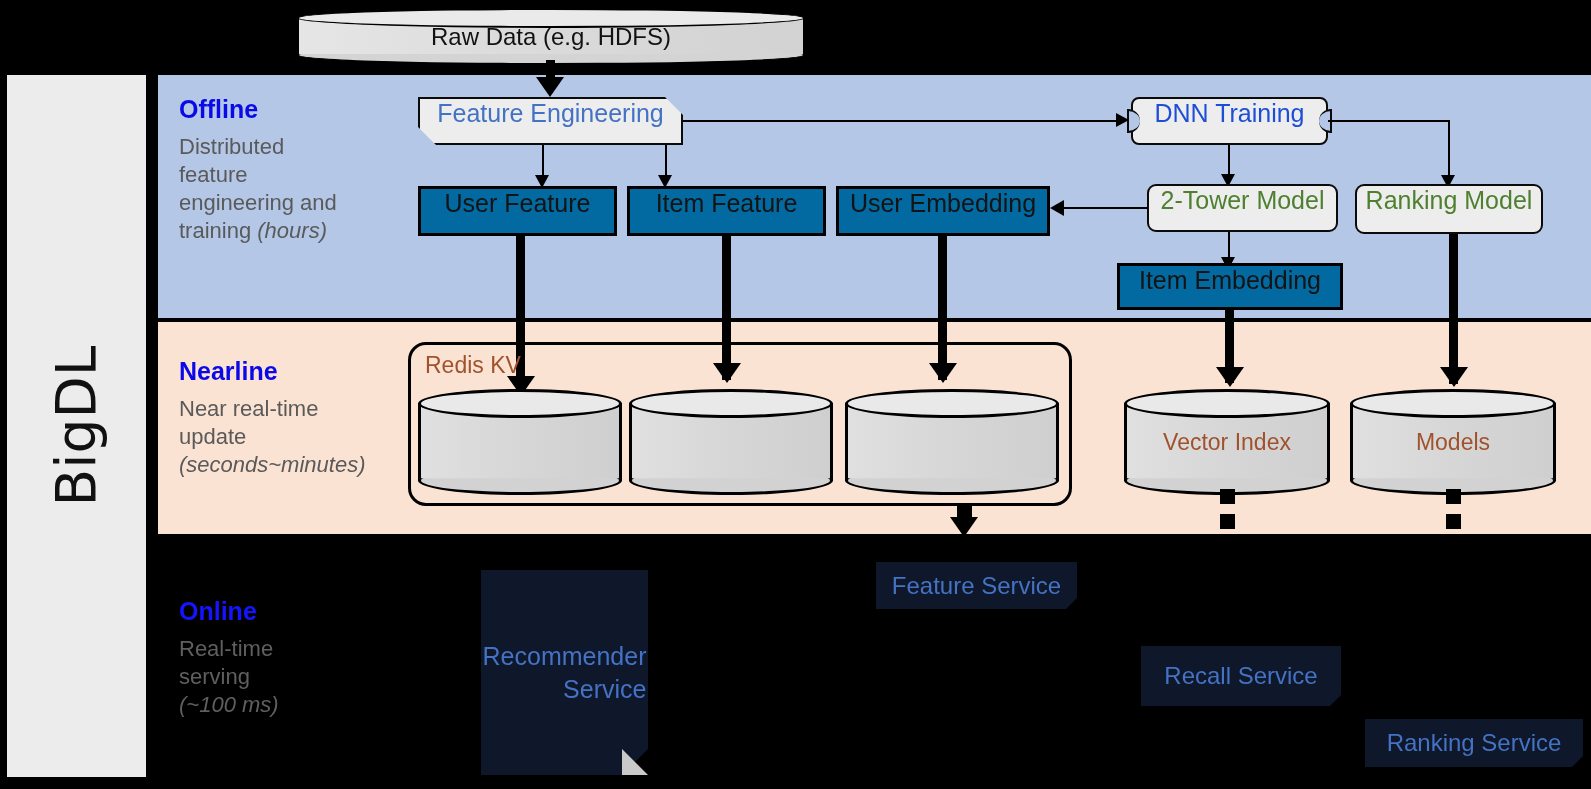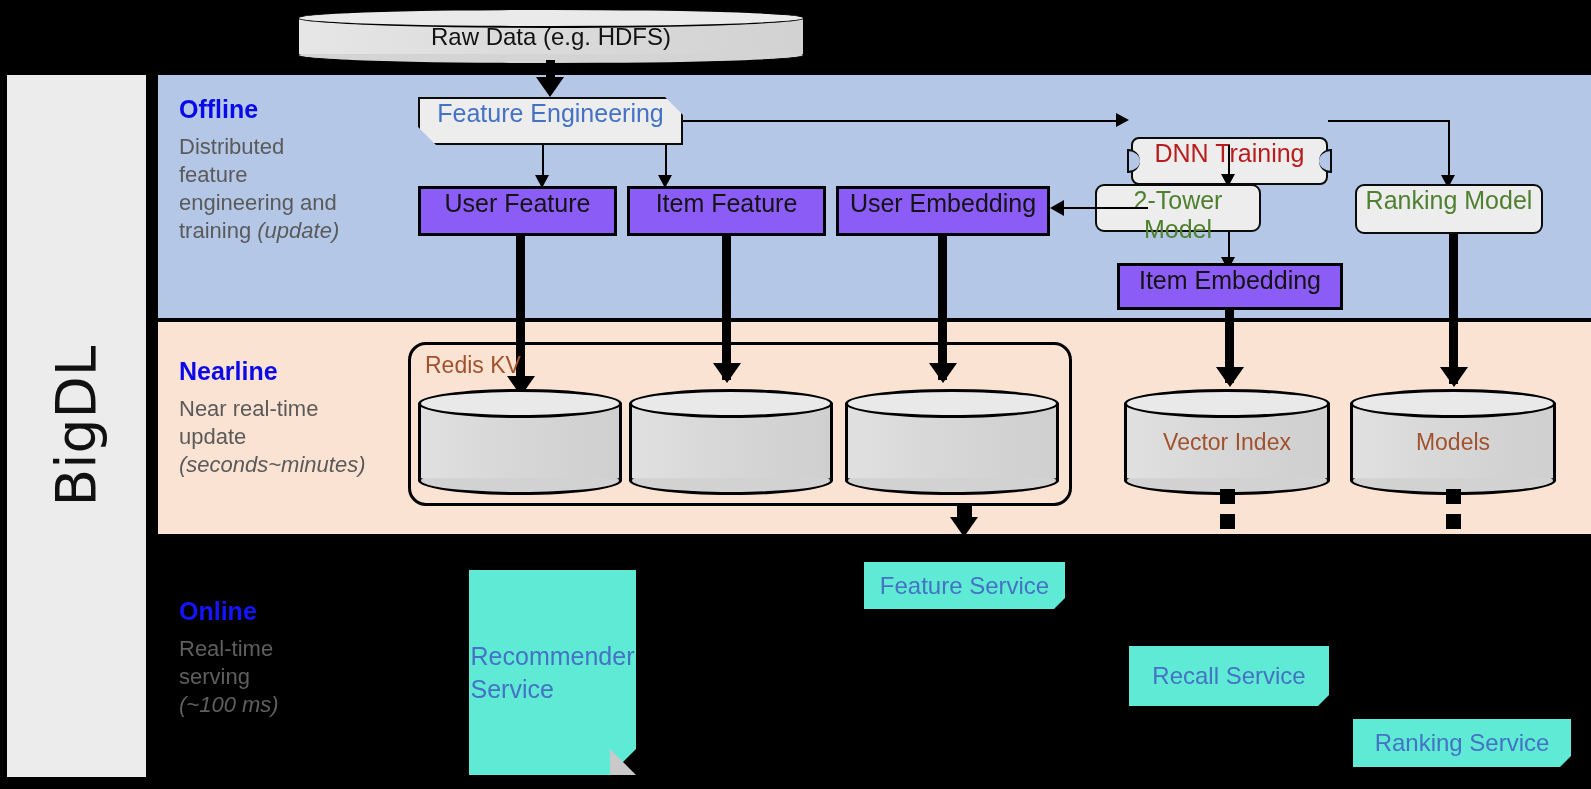--- a/index.html
+++ b/index.html
@@ -86,21 +86,21 @@
     background:#d2d2d2; border:3px solid #000; border-radius:50%;
     clip-path: polygon(-10% 42%, 110% 42%, 110% 140%, -10% 140%);
   }
   .db .lbl{
     position:absolute; inset:0; display:flex; align-items:center; justify-content:center;
     font-size:23px; color:#a0522d; z-index:3;
   }
 
   
   .box-gray{
-    background:#8b5cf6; border:3px solid #000;
+    background:#0369a1; border:3px solid #000;
     font-size:25px; color:#141414;
   }
 
   
   .box-round{
     background:#ededed; border:2.6px solid #0b0b0b; border-radius:9px;
     font-size:25px;
   }
   
   .box-flag{
@@ -116,35 +116,36 @@
   .box-notch::before,.box-notch::after{
     content:""; position:absolute; width:9px; height:14px; background:#b4c7e7;
     border:2.6px solid #0b0b0b; border-radius:50%;
   }
   .box-notch::before{ left:-6px; top:50%; transform:translateY(-50%);
       border-right:none; border-radius:0 40px 40px 0; width:11px; height:20px; background:#b4c7e7;}
   .box-notch::after{ right:-6px; top:50%; transform:translateY(-50%);
       border-left:none; border-radius:40px 0 0 40px; width:11px; height:20px; background:#b4c7e7;}
 
   .green{ color:#4f8030; }
-  .blue{ color:#b91c1c;margin-top:40px; }
+  .blue{ color:#1d4ed8; }
 
   
   .redis-box{
     position:absolute; border:3px solid #000; border-radius:18px; background:transparent;
   }
   .redis-lbl{
     position:absolute; font-size:23px; color:#a0522d;
   }
 
   
   .doc{
-    position:absolute; background:#5eead4;
-    display:flex; align-items:center; justify-content:center; text-align:left;
+    position:absolute; background:#0f172a;
+    display:flex; align-items:center; justify-content:center; text-align:right;
     color:#4472c4;
+    margin-left:12px;
   }
   .doc .fold{
     position:absolute; right:0; bottom:0;
     width:0; height:0; border-style:solid;
   }
 
   
   .ln{ position:absolute; background:#000; }
   .thin{ width:2.4px; }
   .thinh{ height:2.4px; }
@@ -183,21 +184,21 @@
   <div class="band-offline"></div>
   <div class="band-nearline"></div>
   <div class="band-online"></div>
 
   <div class="caption" style="left:179px; top:96px; width:215px;">
     <div class="cap-title">Offline</div>
     <div class="cap-desc">
       <div>Distributed</div>
       <div>feature</div>
       <div>engineering and</div>
-      <div><span>training </span><span class="it">(update)</span></div>
+      <div><span>training </span><span class="it">(hours)</span></div>
     </div>
   </div>
 
   <div class="caption" style="left:179px; top:358px; width:230px;">
     <div class="cap-title">Nearline</div>
     <div class="cap-desc">
       <div>Near real-time</div>
       <div>update</div>
       <div class="it">(seconds~minutes)</div>
     </div>
@@ -249,21 +250,21 @@
   <div class="node box-gray" style="left:418px; top:186px; width:199px; height:50px;">
     <span>User Feature</span>
   </div>
   <div class="node box-gray" style="left:627px; top:186px; width:199px; height:50px;">
     <span>Item Feature</span>
   </div>
   <div class="node box-gray" style="left:836px; top:186px; width:214px; height:50px;">
     <span>User Embedding</span>
   </div>
 
-  <div class="node box-round green" style="left:1095px; top:184px; width:166px; height:48px;">
+  <div class="node box-round green" style="left:1147px; top:184px; width:191px; height:48px;">
     <span>2-Tower Model</span>
   </div>
   <div class="node box-round green" style="left:1355px; top:184px; width:188px; height:50px;">
     <span>Ranking Model</span>
   </div>
 
   <div class="ln thinh" style="left:1062px; top:207px; width:86px;"></div>
   <div class="ah-left" style="left:1050px; top:200px;"></div>
 
   <div class="ln thin" style="left:1228px; top:232px; height:28px;"></div>

